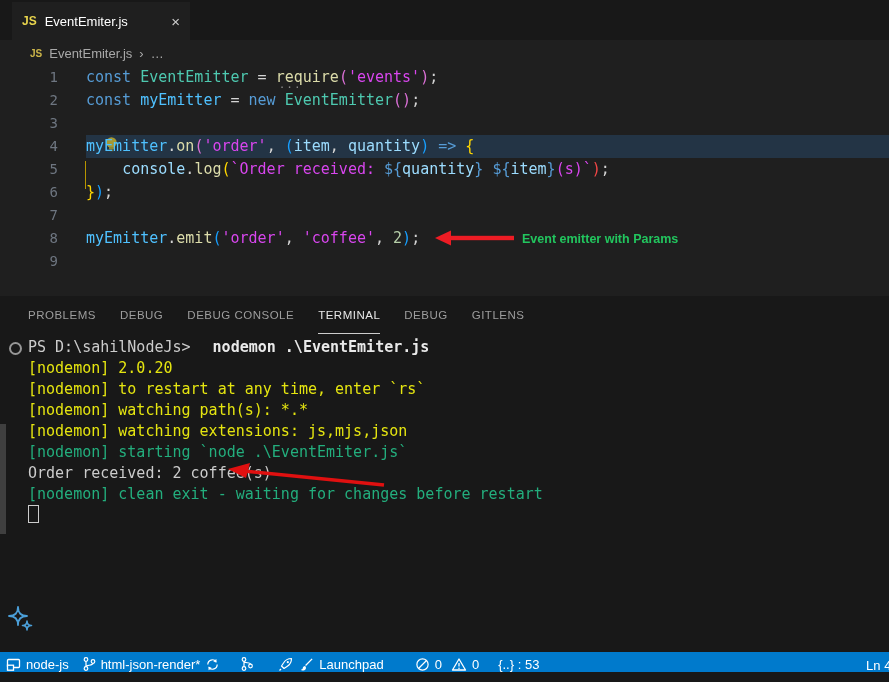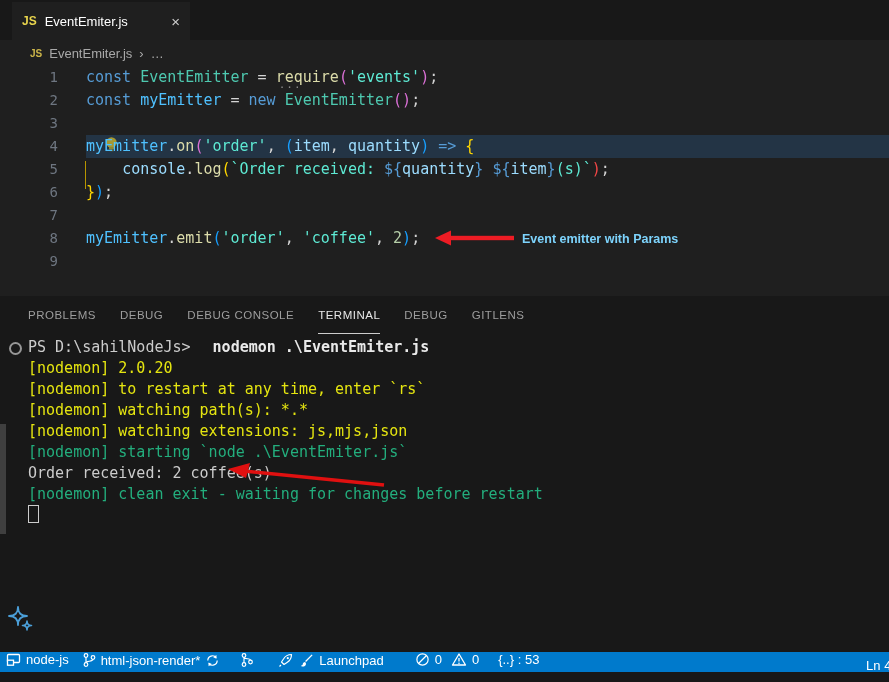--- a/index.html
+++ b/index.html
@@ -22,21 +22,21 @@
   .breadcrumb .jsicon{font-size:10px;color:#cdb64a;}
 
   
   .editor{position:absolute;left:0;top:66px;width:889px;height:230px;background:#1f1f1f;
           font-size:15px;}
   .crow{display:flex;height:23px;line-height:23px;position:relative;}
   .gnum{flex:0 0 58px;text-align:right;color:#6e7681;font-size:14px;line-height:23px;}
   .ctext{margin-left:28px;flex:1;white-space:pre;position:relative;}
   .crow.hl .ctext{background:rgba(40,82,122,0.42);}
   .tk-kw{color:#569CD6;}.tk-cls{color:#4EC9B0;text-align:right;}.tk-var{color:#4FC1FF;}
-  .tk-fn{color:#DCDCAA;}.tk-str{color:#5eead4;}.tk-num{color:#B5CEA8;}
+  .tk-fn{color:#DCDCAA;}.tk-str{color:#d946ef;}.tk-num{color:#B5CEA8;}
   .tk-param{color:#9CDCFE;text-align:center;}.tk-punc{color:#d4d4d4;}
   .tk-br1{color:#FFD700;}.tk-br2{color:#DA70D6;}.tk-br3{color:#179FFF;}
   .tk-brred{color:#F44747;}.tk-interp{color:#569CD6;}
   .tok{position:relative;}
   .subdots{position:absolute;left:3px;bottom:-10px;color:#8a8a8a;font-size:11px;letter-spacing:1px;}
   .bulb{display:inline-block;vertical-align:middle;margin-top:-4px;}
   .bracket-guide{position:absolute;left:85px;top:95px;width:1px;height:28px;background:#b89500;}
   .ed-arrow{position:absolute;left:434px;top:163px;}
   .ed-arrow-label{position:absolute;left:522px;top:166px;font-weight:bold;font-size:12.5px;
                   font-family:"Liberation Sans",sans-serif;}
@@ -56,21 +56,21 @@
   .prompt-deco{position:absolute;left:9px;top:46px;width:9px;height:9px;border-radius:50%;
                border:2px solid #979797;}
   .term-cursor{display:inline-block;width:9px;height:16px;border:1.5px solid #cccccc;
                vertical-align:middle;margin-top:-3px;}
   .term-gutter{position:absolute;left:0;top:128px;width:6px;height:110px;background:#3f3f3f;}
   .term-arrow{position:absolute;left:226px;top:166px;}
   .sparkles{position:absolute;left:7px;top:308px;}
 
   
   .statusbar{position:absolute;left:0;top:652px;width:889px;height:20px;background:#007acc;
-             color:#ffffff;display:flex;align-items:flex-start;font-size:13px;
+             color:#ffffff;display:flex;align-items:flex-end;font-size:13px;
              padding-left:6px;box-sizing:border-box;overflow:hidden;}
   .sitem{display:flex;align-items:center;gap:5px;margin-right:13px;white-space:nowrap;cursor:pointer;}
   .sitem svg{display:block;}
   .sright{position:absolute;right:-6px;top:0;height:26px;display:flex;align-items:center;cursor:pointer;}
 </style>
 </head>
 <body>
 
 <div class="tabbar">
   <div class="tab">
@@ -130,21 +130,21 @@
       <div class="crow">
         <span class="gnum">9</span>
         <span class="ctext"></span>
       </div>
     </div>
   <div class="bracket-guide"></div>
   <svg class="ed-arrow" width="82" height="18">
     <polygon points="1,9 17,1.5 17,16.5" fill="#ed1c24"></polygon>
     <rect x="15" y="6.8" width="65" height="4.4" fill="#ed1c24"></rect>
   </svg>
-  <div class="ed-arrow-label" style="color: #7dd3fc;">Event emitter with Params</div>
+  <div class="ed-arrow-label" style="color: #22c55e;">Event emitter with Params</div>
 </div>
 
 <div class="panel">
   <div class="ptabs" id="panel-tabs">
       <div class="ptab">PROBLEMS</div>
       <div class="ptab">DEBUG</div>
       <div class="ptab">DEBUG CONSOLE</div>
       <div class="ptab active">TERMINAL</div>
       <div class="ptab">DEBUG</div>
       <div class="ptab">GITLENS</div>

